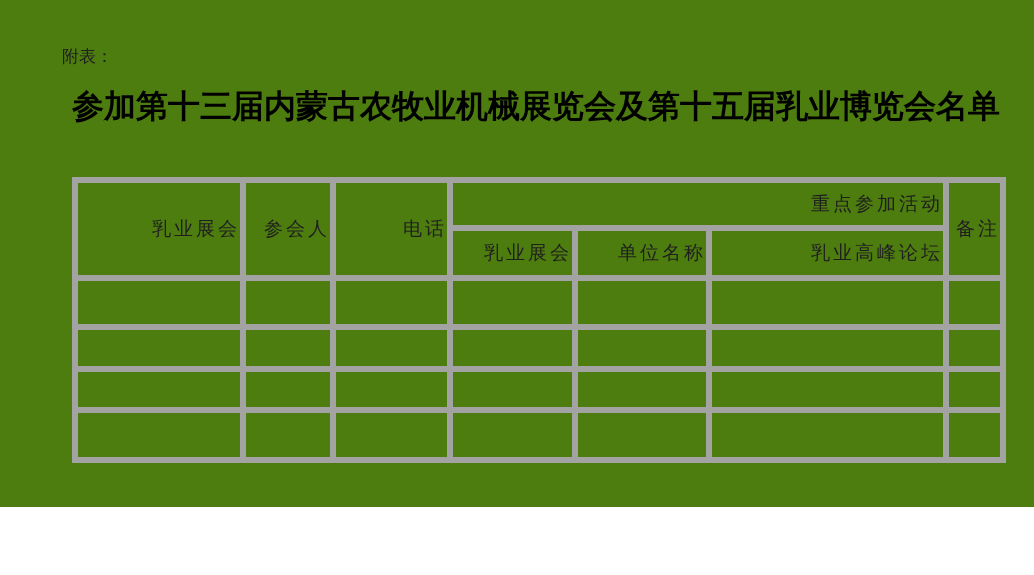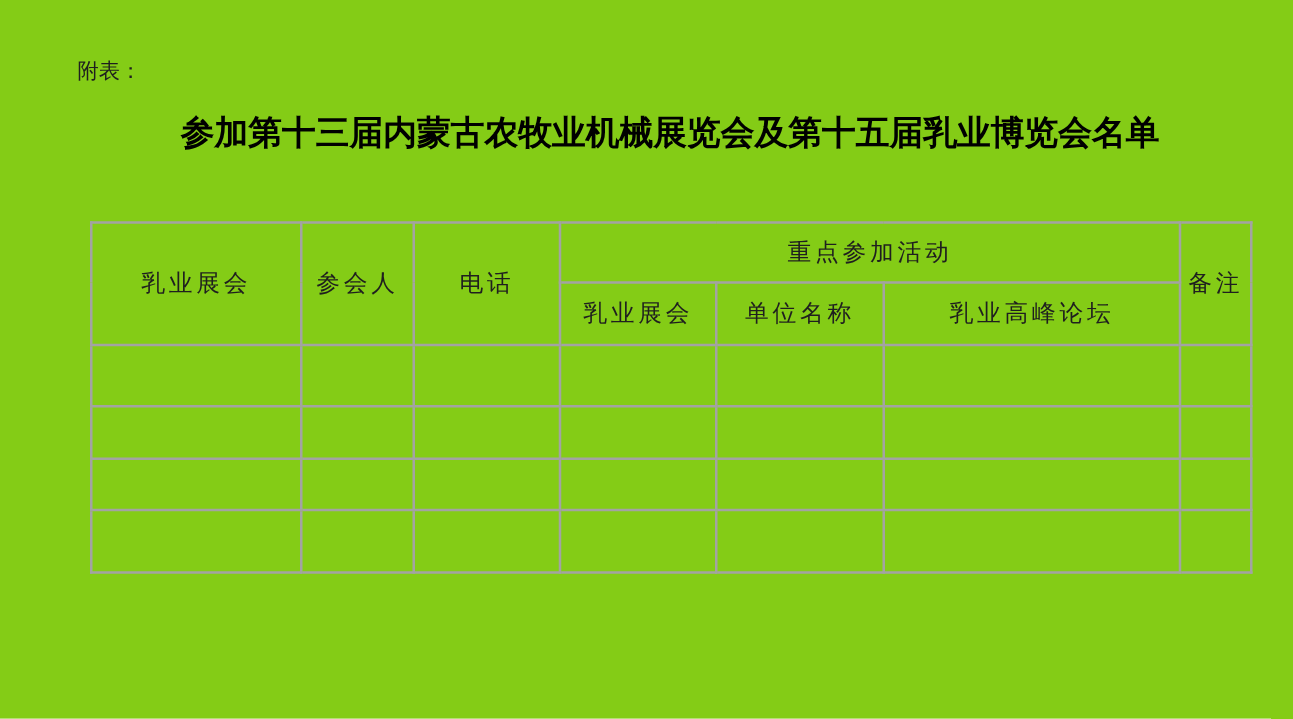--- a/index.html
+++ b/index.html
@@ -1,21 +1,21 @@
 <!DOCTYPE html>
 <html><head>
 <meta charset="utf-8">
 <style>
   * { margin: 0; padding: 0; box-sizing: border-box; }
   html, body { background: #ffffff; }
   .page {
     position: relative;
     width: 1034px;
-    height: 575px;
-    background: #84cc16;
+    height: 507px;
+    background: #4d7c0f;
     font-family: "Liberation Serif", "DejaVu Serif", serif;
     color: #1a1a1a;
     overflow: hidden;
     padding-left: 15px;
   }
   .attachment-label {
     position: absolute;
     left: 62px;
     top: 46px;
     font-size: 17px;
@@ -23,37 +23,37 @@
     color: #1f1f1f;
   }
   .doc-title {
     position: absolute;
     left: 72px;
     top: 92px;
     width: 928px;
     text-align: center;
     font-family: "Liberation Sans", "DejaVu Sans", sans-serif;
     font-weight: bold;
-    font-size: 27px;
+    font-size: 32px;
     line-height: 28px;
     color: #000000;
     white-space: nowrap;
   }
   table.roster {
     position: absolute;
     left: 72px;
     top: 177px;
     width: 928px;
     border-collapse: collapse;
     table-layout: fixed;
     border: 2px solid #3f3f3f;
   }
   table.roster td, table.roster th {
-    border: 2px solid #a3a3a3;
-    text-align: center;
+    border: 6px solid #a3a3a3;
+    text-align: right;
     vertical-align: middle;
     font-weight: normal;
     font-size: 19px;
     color: #1f1f1f;
     letter-spacing: 3px;
     padding: 0;
     overflow: hidden;
   }
   tr.header-row-1 { height: 48px; }
   tr.header-row-2 { height: 50px; }

